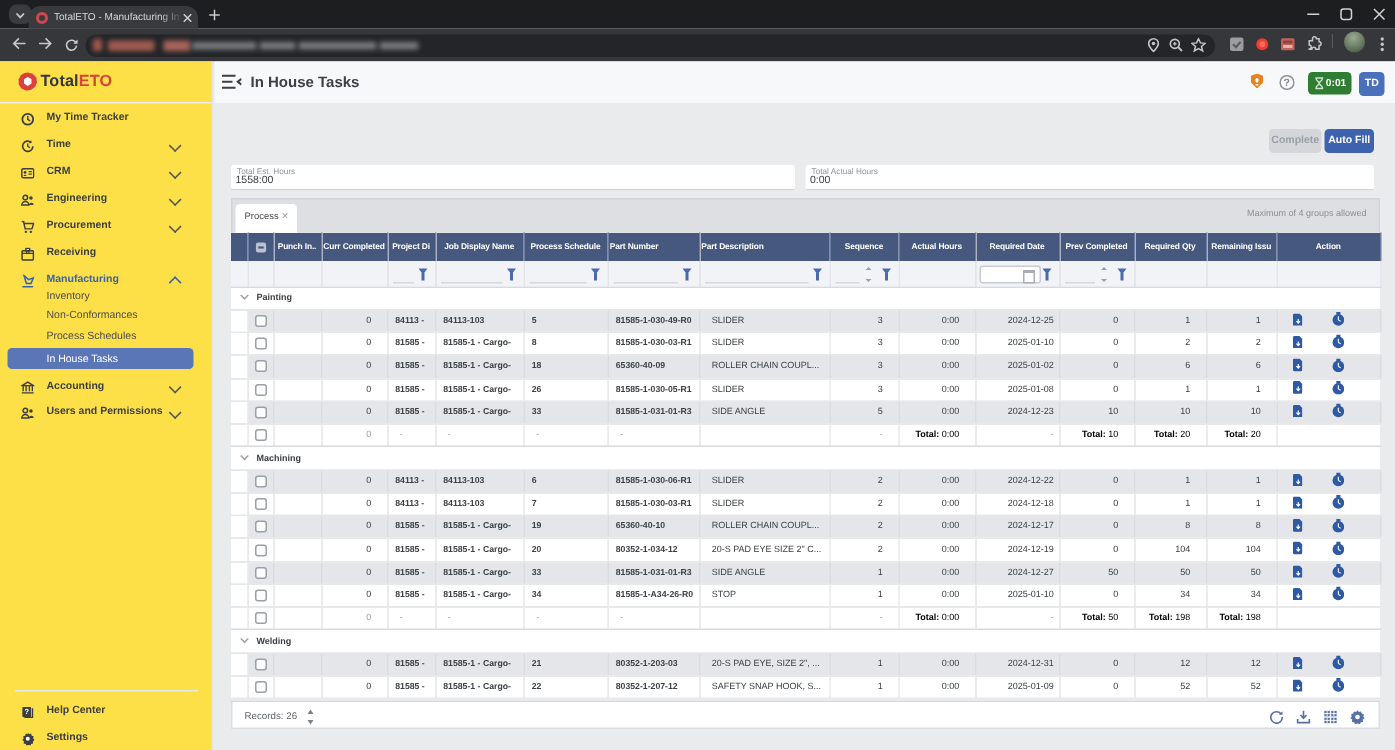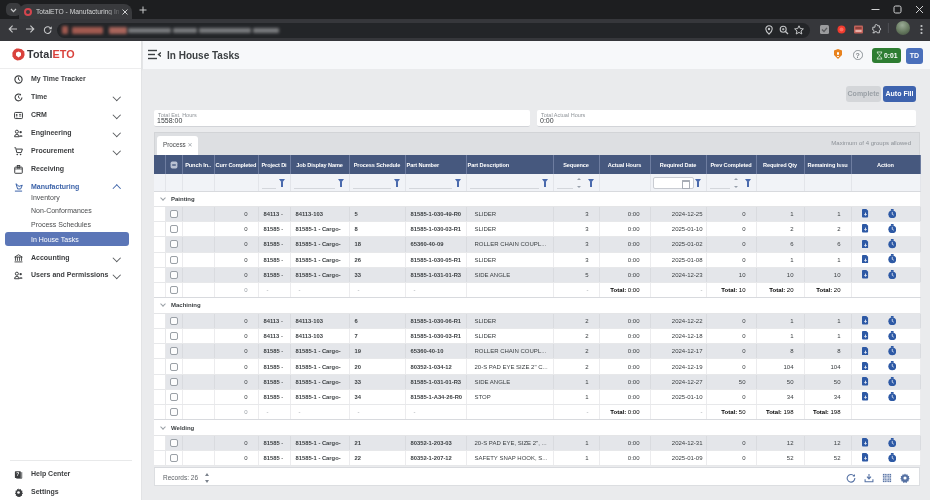--- a/index.html
+++ b/index.html
@@ -16,21 +16,21 @@
 .navsvg { position:absolute; top:5px; width:10px; height:10px; }
 #omnibox { position:absolute; left:57px; top:3.5px; width:753px; height:15px; border-radius:8px; background:#232528; }
 .blur-red { position:absolute; top:4.5px; height:6.5px; border-radius:1px; background:#a25a50; filter:blur(1.8px); }
 .blur-gray { position:absolute; top:5px; height:5.5px; border-radius:1px; background:#797b7e; filter:blur(1.6px); }
 .obsvg { position:absolute; top:2.5px; width:10px; height:10px; }
 .extsvg { position:absolute; top:5px; width:11px; height:11px; }
 .extic { position:absolute; top:4px; font-size:9px; }
 
 #app { position:absolute; left:0; top:41px; width:930px; height:459px; background:#eaebed; }
 
-#sidebar { position:absolute; left:0; top:0; width:142px; height:459px; background:#ffffff; border-right:1px solid #e2e3e5; }
+#sidebar { position:absolute; left:0; top:0; width:142px; height:459px; background:#fde047; border-right:1px solid #e2e3e5; }
 #logo { position:absolute; left:0; top:0; width:141px; height:28px; border-bottom:1px solid #ededee; }
 #logotext { position:absolute; left:27px; top:7px; font-size:10.8px; font-weight:bold; color:#35363a; letter-spacing:0.1px; }
 #logotext span { color:#d9423c; }
 .mi { position:absolute; left:0; width:142px; height:18px; }
 .mi .ic { position:absolute; left:14px; top:5px; width:9px; height:9px; color:#454748; font-size:8.5px; }
 .mi .tx { position:absolute; left:31px; top:5px; font-size:7px; font-weight:bold; color:#3c3e40; }
 .mi .ch { position:absolute; left:114px; top:6px; width:5.5px; height:5.5px; border-right:1.3px solid #54575a; border-bottom:1.3px solid #54575a; transform:rotate(45deg); }
 .mi .chu { position:absolute; left:114px; top:8px; width:5.5px; height:5.5px; border-right:1.3px solid #3b62a8; border-bottom:1.3px solid #3b62a8; transform:rotate(-135deg); }
 .smi { position:absolute; left:0; width:142px; height:13px; }
 .smi .tx { position:absolute; left:31px; top:3px; font-size:7px; color:#4a4c4e; }

